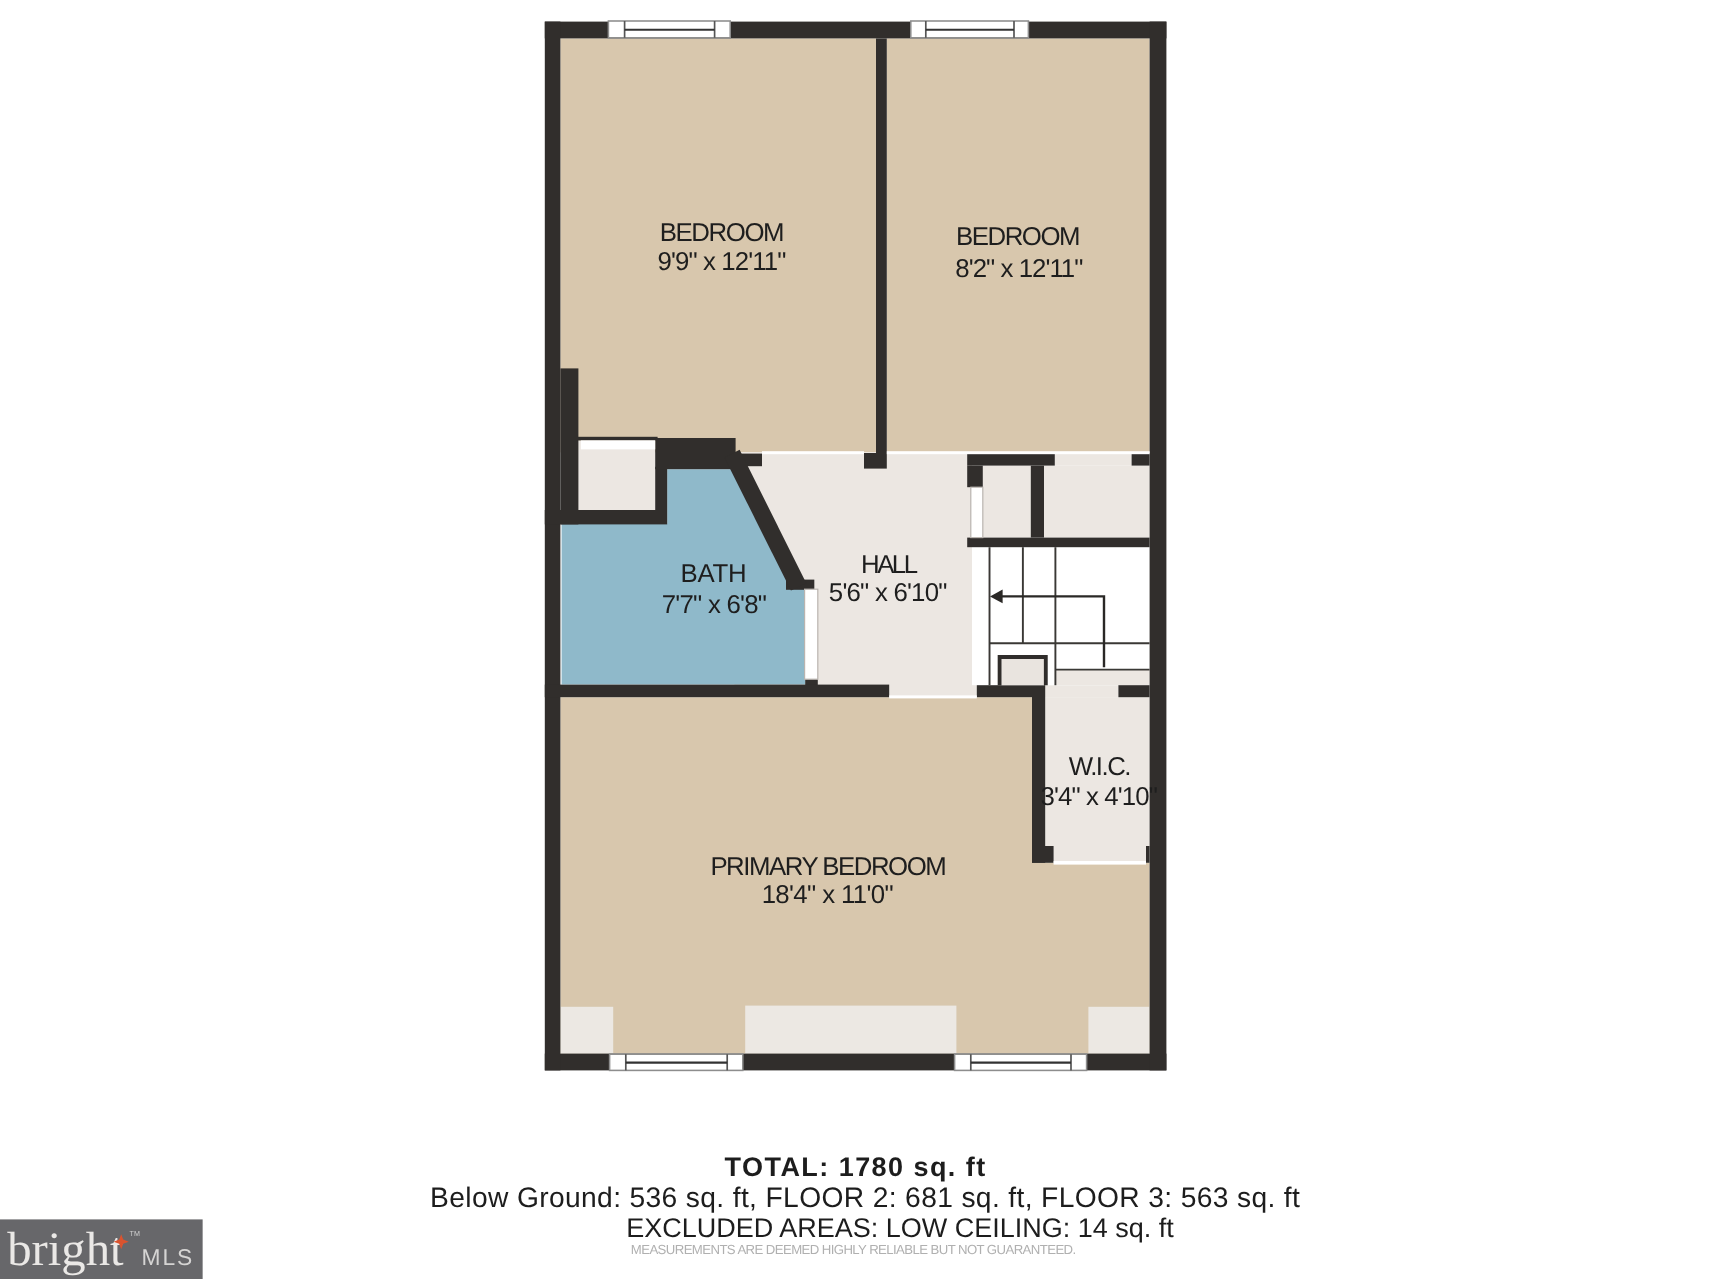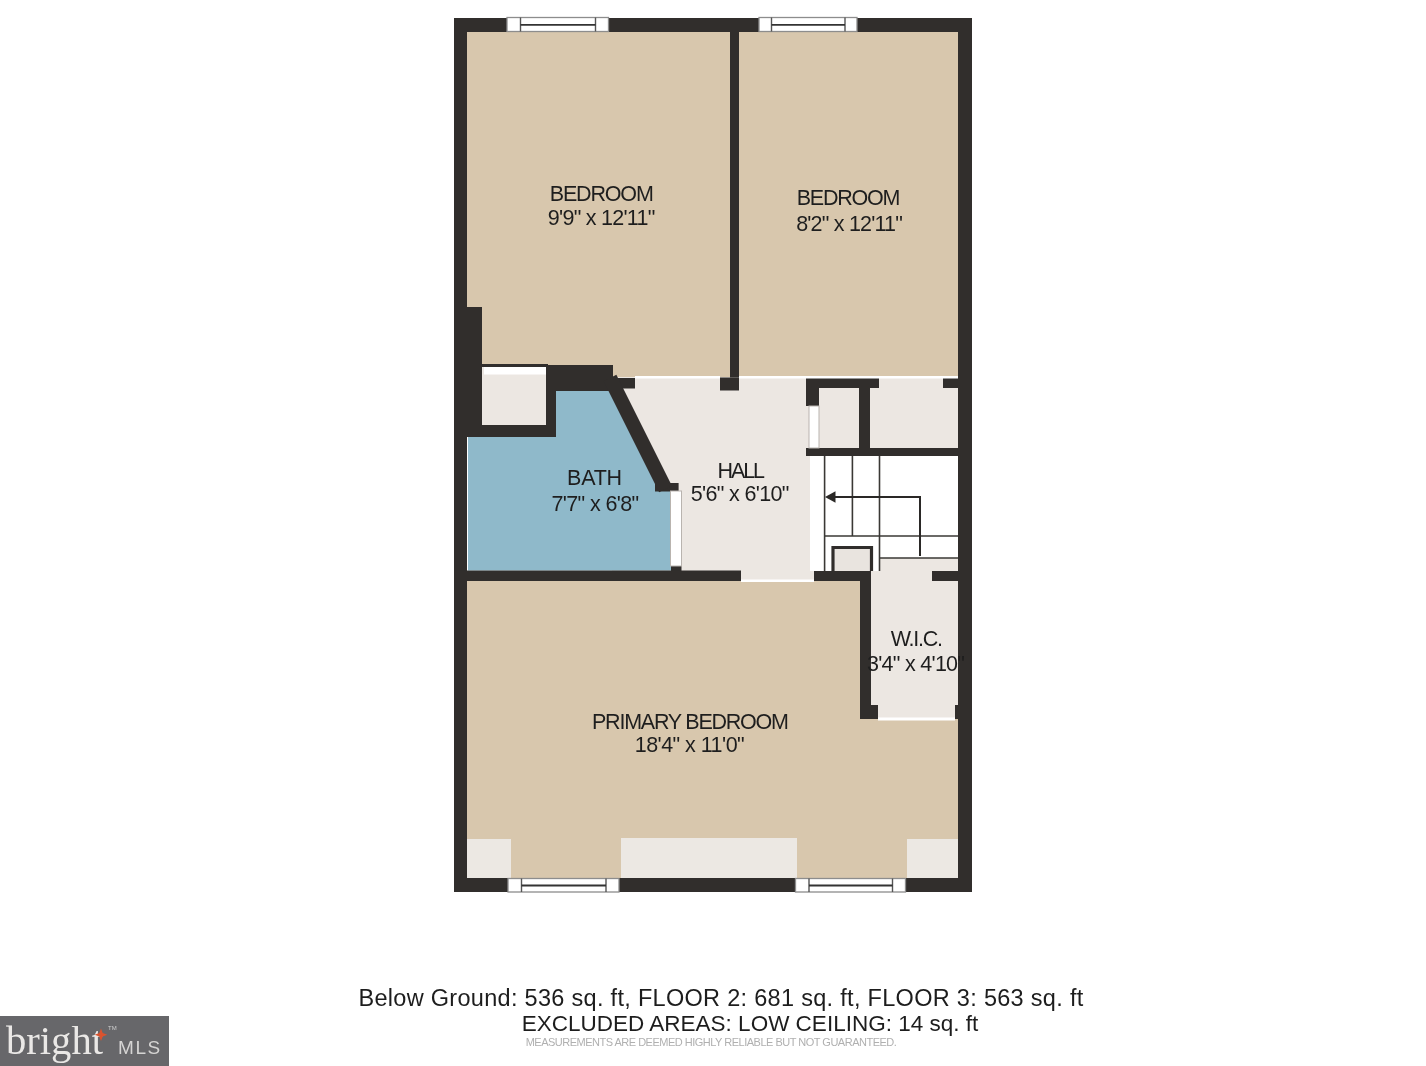--- a/index.html
+++ b/index.html
@@ -129,20 +129,21 @@
     <text x="595.3" y="510.8" textLength="87.8">7'7" x 6'8"</text>
     <text x="741.3" y="477.8" textLength="47.5">HALL</text>
     <text x="740.1" y="500.8" textLength="98.8">5'6" x 6'10"</text>
     <text x="916.8" y="645.5" textLength="52.3">W.I.C.</text>
     <text x="916" y="670.8" textLength="98">3'4" x 4'10"</text>
     <text x="690.5" y="728.8" textLength="197">PRIMARY BEDROOM</text>
     <text x="689.7" y="752.2" textLength="110">18'4" x 11'0"</text>
   </g>
 </svg>
 
+<div class="ftxt" style="top:960px;font-size:22.5px;font-weight:bold;letter-spacing:1.2px;">TOTAL: 1780 sq. ft</div>
 <div class="ftxt" style="top:984.7px;left:8px;font-size:23.5px;letter-spacing:0.3px;">Below Ground: 536 sq. ft, FLOOR 2: 681 sq. ft, FLOOR 3: 563 sq. ft</div>
 <div class="ftxt" style="top:1010.5px;font-size:22.5px;margin-left:37px;">EXCLUDED AREAS: LOW CEILING: 14 sq. ft</div>
 <div class="ftxt" style="top:1036px;left:-2px;font-size:11px;color:#b0b0b0;letter-spacing:-0.5px;">MEASUREMENTS ARE DEEMED HIGHLY RELIABLE BUT NOT GUARANTEED.</div>
 
 <svg width="169" height="50" viewBox="0 0 169 50" style="position:absolute;left:0;top:1016px;">
   <rect x="0" y="0" width="169" height="50" fill="#67676a"></rect>
   <text x="6" y="38" font-family="Liberation Serif, serif" font-size="40" fill="#eae8e6" textLength="97" lengthAdjust="spacingAndGlyphs">bright</text>
   <path d="M101,12.5 L102.7,17 L107.3,18.7 L102.7,20.4 L101,25 L99.3,20.4 L94.7,18.7 L99.3,17 Z" fill="#da532e"></path>
   <text x="108" y="14" font-family="Liberation Sans, sans-serif" font-size="6" fill="#cfcfcf">TM</text>
   <text x="118" y="38" font-family="Liberation Sans, sans-serif" font-size="19" fill="#d5d4d3" letter-spacing="1.6">MLS</text>

